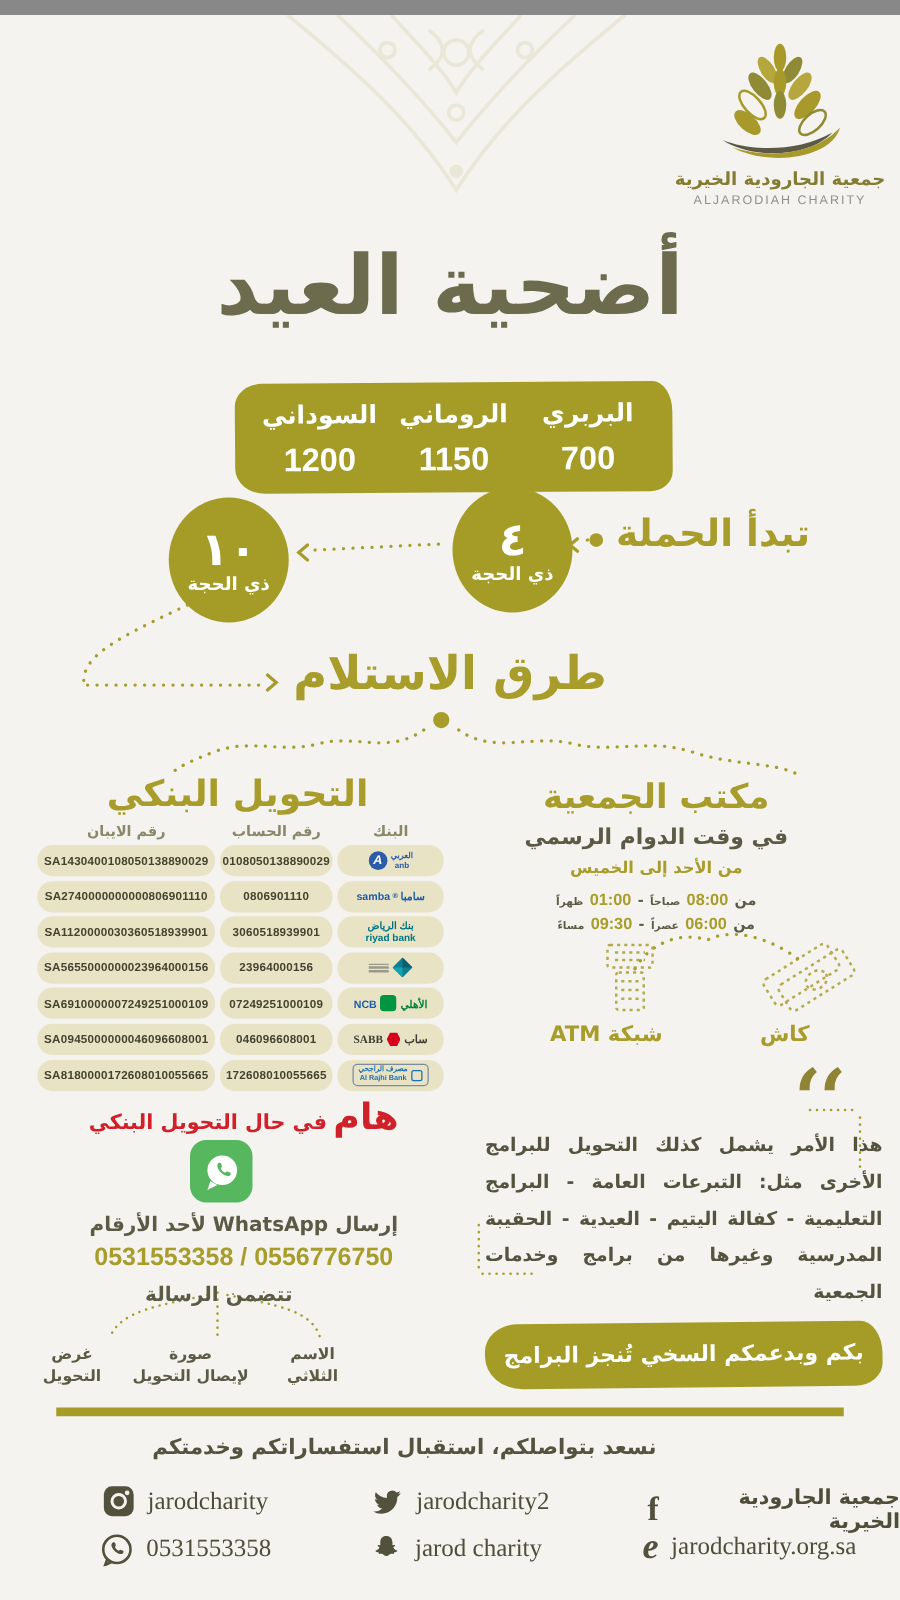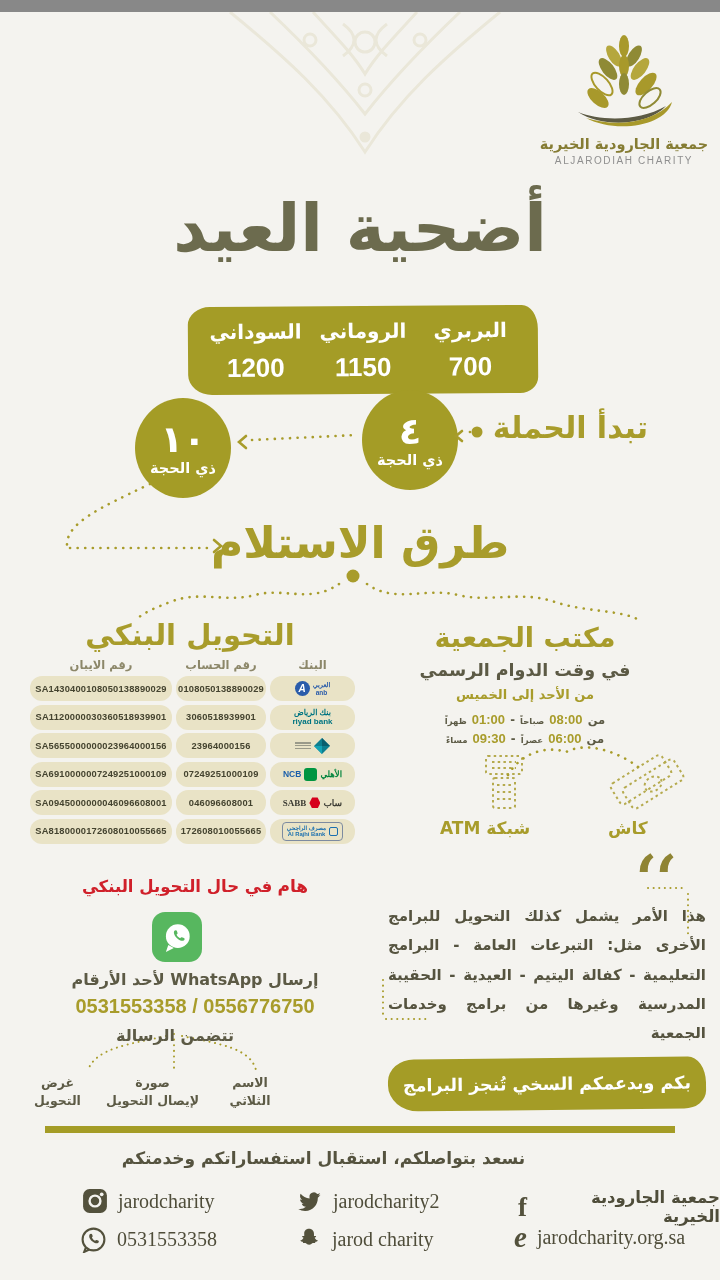--- a/index.html
+++ b/index.html
@@ -28,21 +28,21 @@
   .price-name{font-size:20px;font-weight:bold;text-align:center}
   .price-val{font-size:26px;font-weight:bold;text-align:center;font-family:Liberation Sans, sans-serif}
 
   
   .camp-label{right:72px;top:398px;font-size:30px;font-weight:bold;color:var(--gold)}
   .day-circle{width:96px;height:100px;border-radius:50%;background:var(--olive);color:#fff;
     display:flex;flex-direction:column;align-items:center;justify-content:center}
   .day-num{font-size:37px;font-weight:bold;line-height:1}
   .day-month{font-size:14.5px;font-weight:bold;margin-top:2px}
 
-  .methods-title{left:0;top:505px;width:720px;text-align:center;font-size:44px;font-weight:bold;color:var(--gold)}
+  .methods-title{left:0;top:505px;width:720px;text-align:center;font-size:37px;font-weight:bold;color:var(--gold)}
 
   
   .bank-title{left:40px;top:606px;width:300px;text-align:center;font-size:29px;font-weight:bold;color:var(--gold)}
   .bank-headers{left:30px;top:646px;width:325px;display:flex;gap:4px;color:#8c8769;font-size:11.5px;font-weight:bold}
   .bank-headers .h-iban{width:142px;text-align:center}
   .bank-headers .h-acct{width:90px;text-align:center}
   .bank-headers .h-bank{width:85px;text-align:center}
   .bank-table{left:30px;top:664px;width:325px;display:flex;flex-direction:column;gap:3.6px}
   .bank-row{display:flex;gap:4px;height:25px}
   .cell{background:var(--pill);border-radius:12px;display:flex;align-items:center;justify-content:center;color:var(--pilltext);font-weight:bold;font-family:"Liberation Sans",sans-serif}
@@ -68,21 +68,21 @@
   .office-sub{left:400px;top:648px;width:250px;text-align:center;font-size:17.5px;font-weight:bold;color:var(--dark)}
   .office-days{left:400px;top:675px;width:250px;text-align:center;font-size:13px;font-weight:bold;color:var(--gold)}
   .time-line{left:400px;width:250px;text-align:center;direction:rtl}
   .tw{font-size:11.5px;font-weight:bold;color:var(--dark)}
   .tn{font-size:13px;font-weight:bold;color:var(--gold);font-family:"Liberation Sans",sans-serif}
   .ts{font-size:8.5px;font-weight:bold;color:var(--dark)}
   .icon-label{font-size:17px;font-weight:bold;color:var(--gold);text-align:left}
 
   
   .imp-line{left:20px;top:864px;width:350px;text-align:center;color:var(--red);direction:rtl}
-  .imp-word{font-size:17px;font-weight:bold}
+  .imp-word{font-size:29px;font-weight:bold}
   .imp-rest{font-size:16.5px;font-weight:bold}
   .wa-big{left:152px;top:900px;width:50px;height:50px;background:var(--green);border-radius:13px;display:flex;align-items:center;justify-content:center}
   .send-line{left:20px;top:958px;width:350px;text-align:center;font-size:16px;font-weight:bold;color:var(--dark);direction:rtl}
   .numbers{left:20px;top:983px;width:350px;text-align:center;font-size:20px;font-weight:bold;color:var(--gold);font-family:"Liberation Sans",sans-serif}
   .msg-title{left:20px;top:1014px;width:310px;text-align:center;font-size:16px;font-weight:bold;color:var(--dark)}
   .msg-item{top:1062px;text-align:center;font-size:12.5px;font-weight:bold;color:var(--dark);line-height:1.45}
 
   
   .qmark{left:634px;top:846px;width:60px;height:40px;color:#8f8433;display:flex}
   .qmark b{display:inline-block;transform:rotate(180deg);font:bold 58px "DejaVu Serif",serif;line-height:.55}
@@ -201,20 +201,31 @@
   <div class="abs bank-table">
     <div class="bank-row">
       <div class="cell iban">SA1430400108050138890029</div>
       <div class="cell acct">0108050138890029</div>
       <div class="cell bankc">
         <span class="anb-a">A</span>
         <span class="blogo-txt" style="color:#2a5caa"><span>العربي</span><br><span>anb</span></span>
       </div>
     </div>
     <div class="bank-row">
+      <div class="cell iban">SA2740000000000806901110</div>
+      <div class="cell acct">0806901110</div>
+      <div class="cell bankc">
+        <span class="samba">
+            <span>samba</span>
+            <span style="font-size:6px">®</span>
+            <span>سامبا</span>
+          </span>
+      </div>
+    </div>
+    <div class="bank-row">
       <div class="cell iban">SA1120000030360518939901</div>
       <div class="cell acct">3060518939901</div>
       <div class="cell bankc">
         <span class="riyad"><span>بنك الرياض</span><br><span>riyad bank</span></span>
       </div>
     </div>
     <div class="bank-row">
       <div class="cell iban">SA5655000000023964000156</div>
       <div class="cell acct">23964000156</div>
       <div class="cell bankc">

